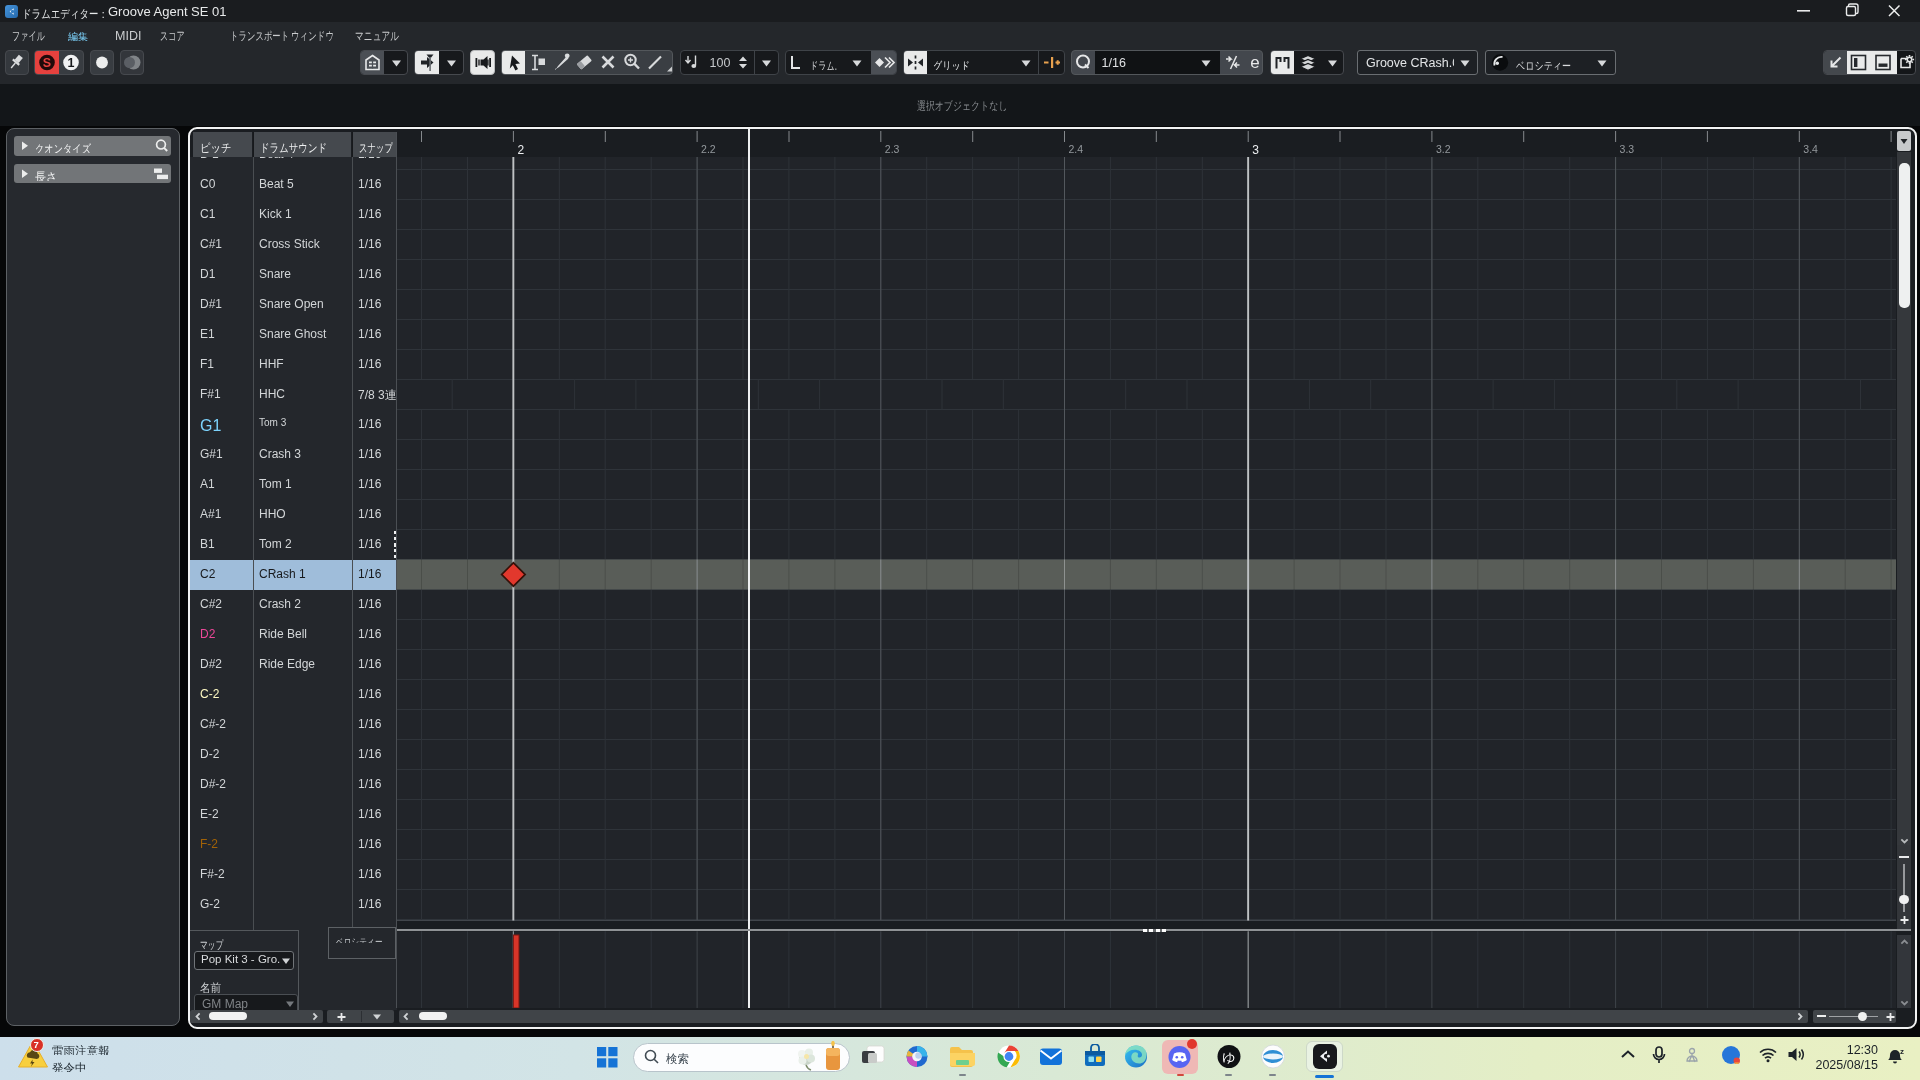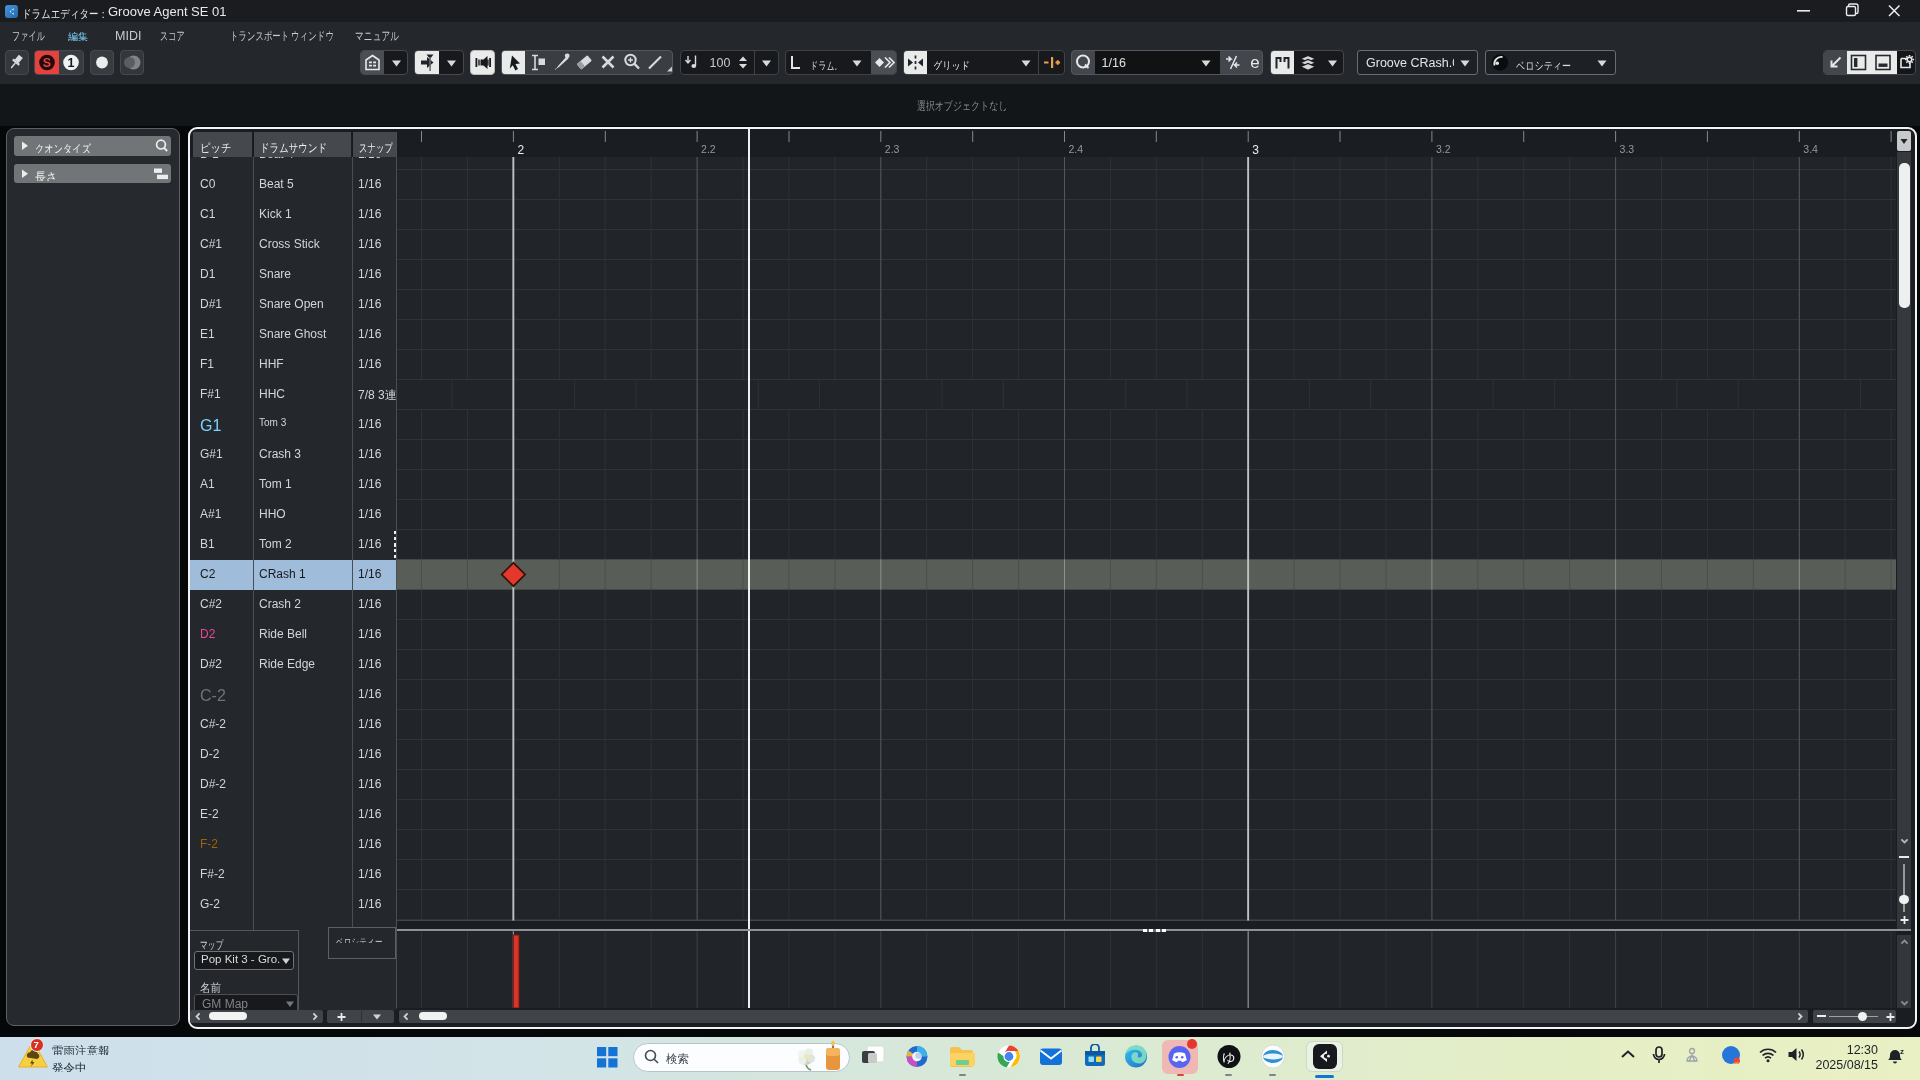--- a/index.html
+++ b/index.html
@@ -503,21 +503,21 @@
     <div class="txt" style="left:168px;top:410.0px;width:38px;height:15px;font-size:12px;color:#17191c">1/16</div>
     <div class="txt" style="left:10px;top:440.0px;width:48px;height:15px;font-size:12px;color:#d3d6d8">C#2</div>
     <div class="txt" style="left:69px;top:440.0px;width:92px;height:15px;font-size:12px;color:#d3d6d8">Crash 2</div>
     <div class="txt" style="left:168px;top:440.0px;width:38px;height:15px;font-size:12px;color:#d3d6d8">1/16</div>
     <div class="txt" style="left:10px;top:470.0px;width:48px;height:15px;font-size:12px;color:#ec4899">D2</div>
     <div class="txt" style="left:69px;top:470.0px;width:92px;height:15px;font-size:12px;color:#d3d6d8">Ride Bell</div>
     <div class="txt" style="left:168px;top:470.0px;width:38px;height:15px;font-size:12px;color:#d3d6d8">1/16</div>
     <div class="txt" style="left:10px;top:500.0px;width:48px;height:15px;font-size:12px;color:#d3d6d8">D#2</div>
     <div class="txt" style="left:69px;top:500.0px;width:92px;height:15px;font-size:12px;color:#d3d6d8">Ride Edge</div>
     <div class="txt" style="left:168px;top:500.0px;width:38px;height:15px;font-size:12px;color:#d3d6d8">1/16</div>
-    <div class="txt" style="left:10px;top:530.0px;width:48px;height:15px;font-size:16px;color:#737373">C-2</div>
+    <div class="txt" style="left:10px;top:530.0px;width:48px;height:15px;font-size:12px;color:#fef9c3">C-2</div>
     <div class="txt" style="left:168px;top:530.0px;width:38px;height:15px;font-size:12px;color:#d3d6d8">1/16</div>
     <div class="txt" style="left:10px;top:560.0px;width:48px;height:15px;font-size:12px;color:#d3d6d8">C#-2</div>
     <div class="txt" style="left:168px;top:560.0px;width:38px;height:15px;font-size:12px;color:#d3d6d8">1/16</div>
     <div class="txt" style="left:10px;top:590.0px;width:48px;height:15px;font-size:12px;color:#d3d6d8">D-2</div>
     <div class="txt" style="left:168px;top:590.0px;width:38px;height:15px;font-size:12px;color:#d3d6d8">1/16</div>
     <div class="txt" style="left:10px;top:620.0px;width:48px;height:15px;font-size:12px;color:#d3d6d8">D#-2</div>
     <div class="txt" style="left:168px;top:620.0px;width:38px;height:15px;font-size:12px;color:#d3d6d8">1/16</div>
     <div class="txt" style="left:10px;top:650.0px;width:48px;height:15px;font-size:12px;color:#d3d6d8">E-2</div>
     <div class="txt" style="left:168px;top:650.0px;width:38px;height:15px;font-size:12px;color:#d3d6d8">1/16</div>
     <div class="txt" style="left:10px;top:680.0px;width:48px;height:15px;font-size:12px;color:#a16207">F-2</div>

